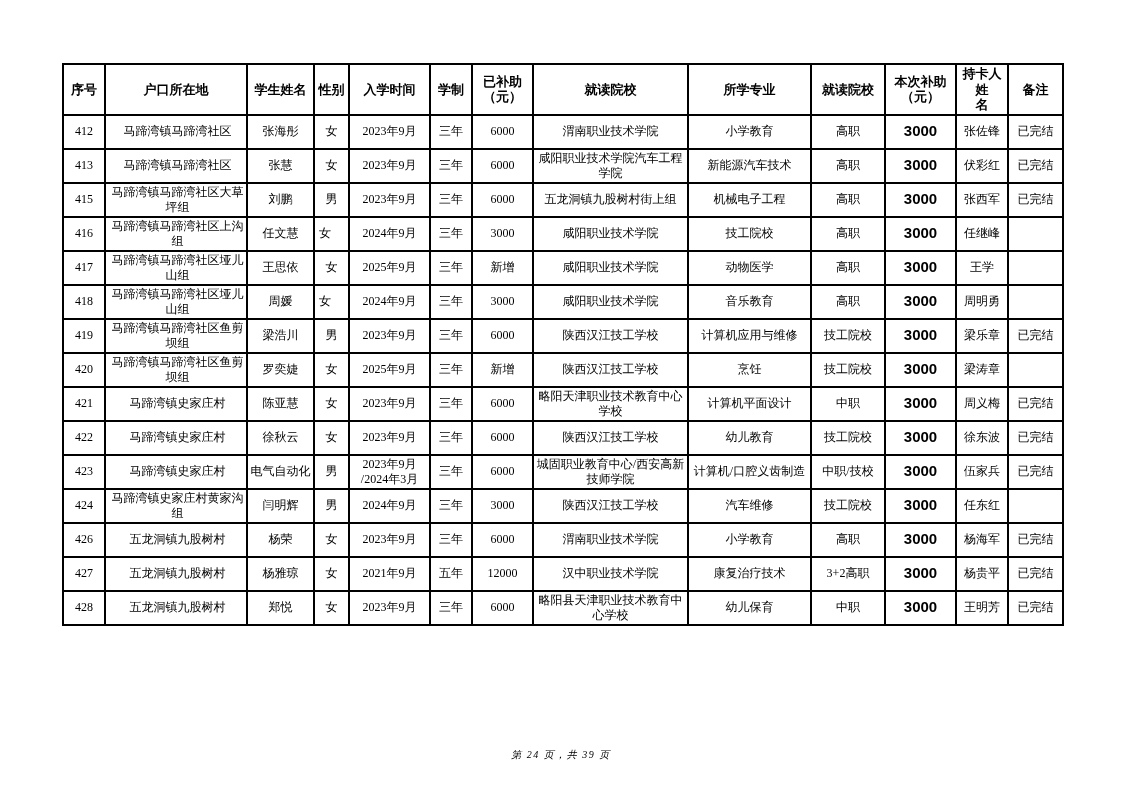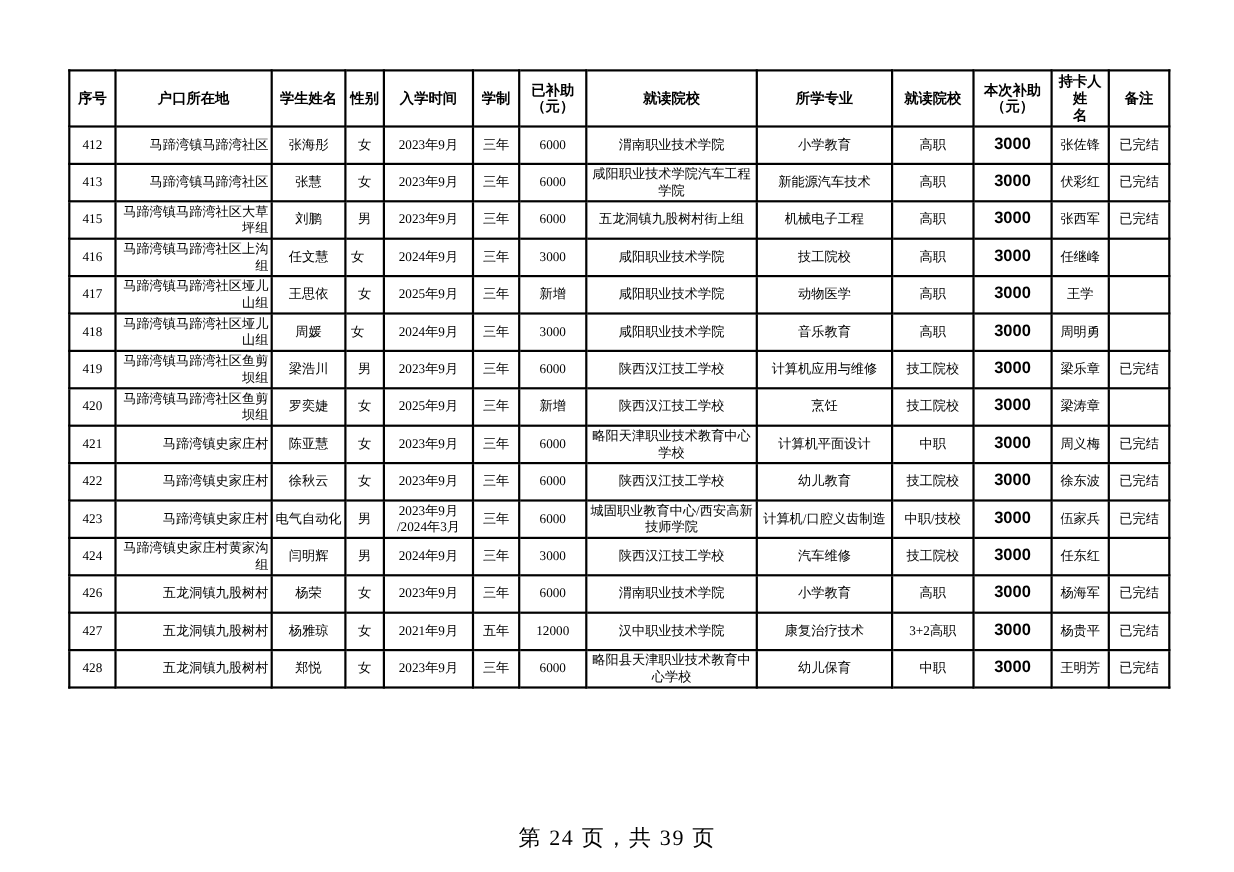--- a/index.html
+++ b/index.html
@@ -35,36 +35,37 @@
     overflow: hidden;
   }
   .subsidy-table th {
     font-weight: bold;
     font-size: 13px;
     height: 42px;
     line-height: 1.2;
   }
   .subsidy-table td { height: 34px; }
   .subsidy-table td.col-loc {
-    text-align: right;
+    text-align: center;
     padding-left: 5px;
   }
   .subsidy-table td.col-amount {
     font-family: "Liberation Sans", "DejaVu Sans", sans-serif;
     font-weight: bold;
     font-size: 15px;
   }
   .subsidy-table td.align-left { text-align: left; padding-left: 4px; }
   .page-footer {
     position: absolute;
     left: 0; right: 0;
     top: 748px;
     text-align: center;
-    font-size: 20px;
+    font-size: 10px;
     letter-spacing: 1.5px;
+    font-style: italic;
   }
 </style>
 </head>
 <body>
 
 <div class="page">
 
   <table class="subsidy-table">
     <colgroup>
       <col style="width:42px">

